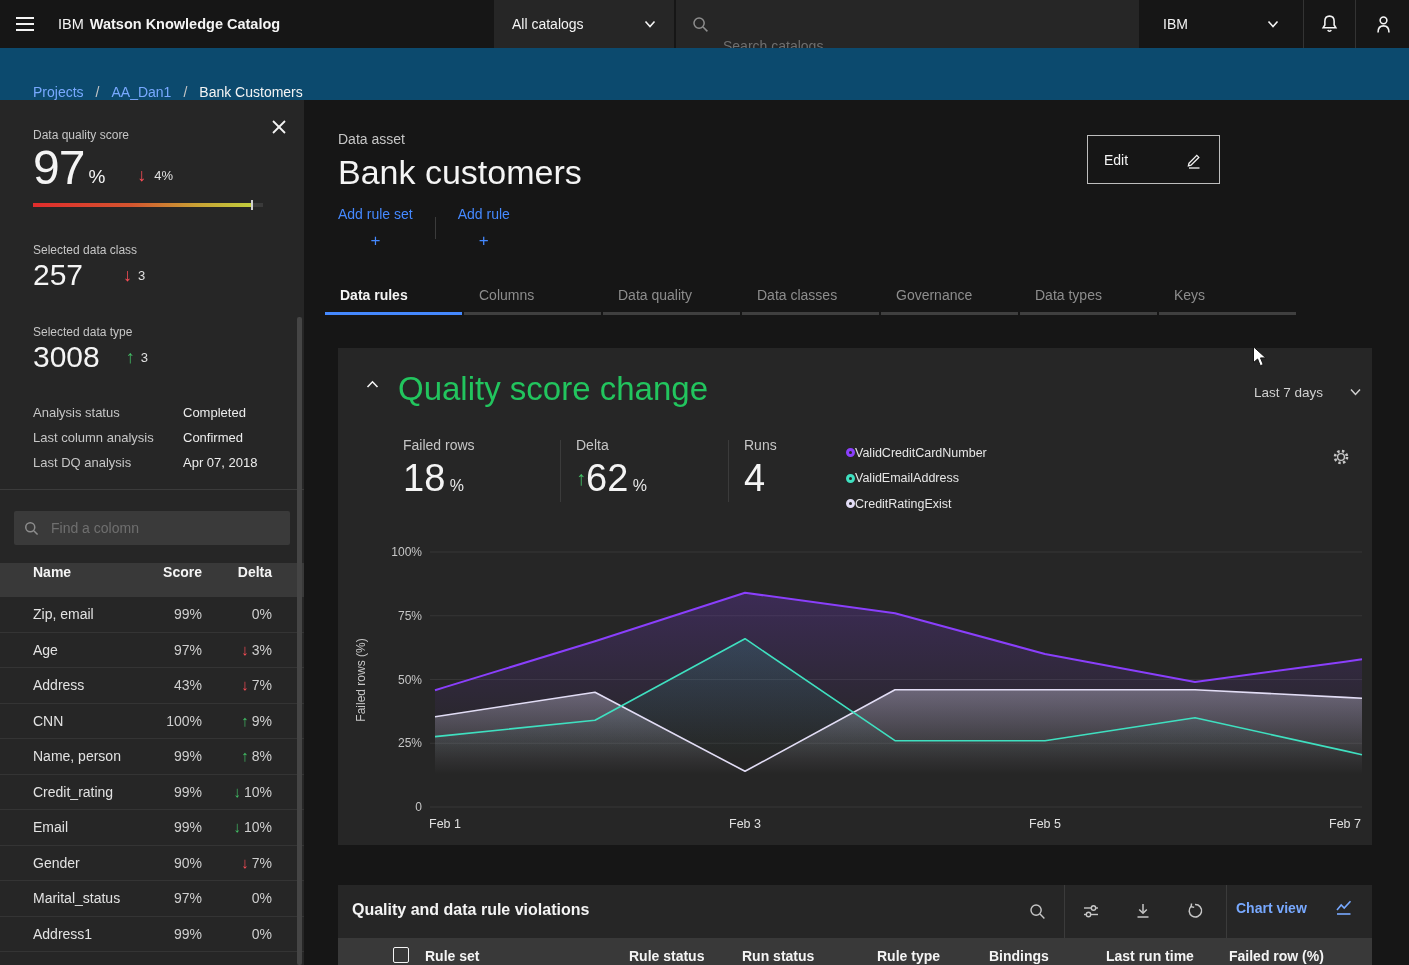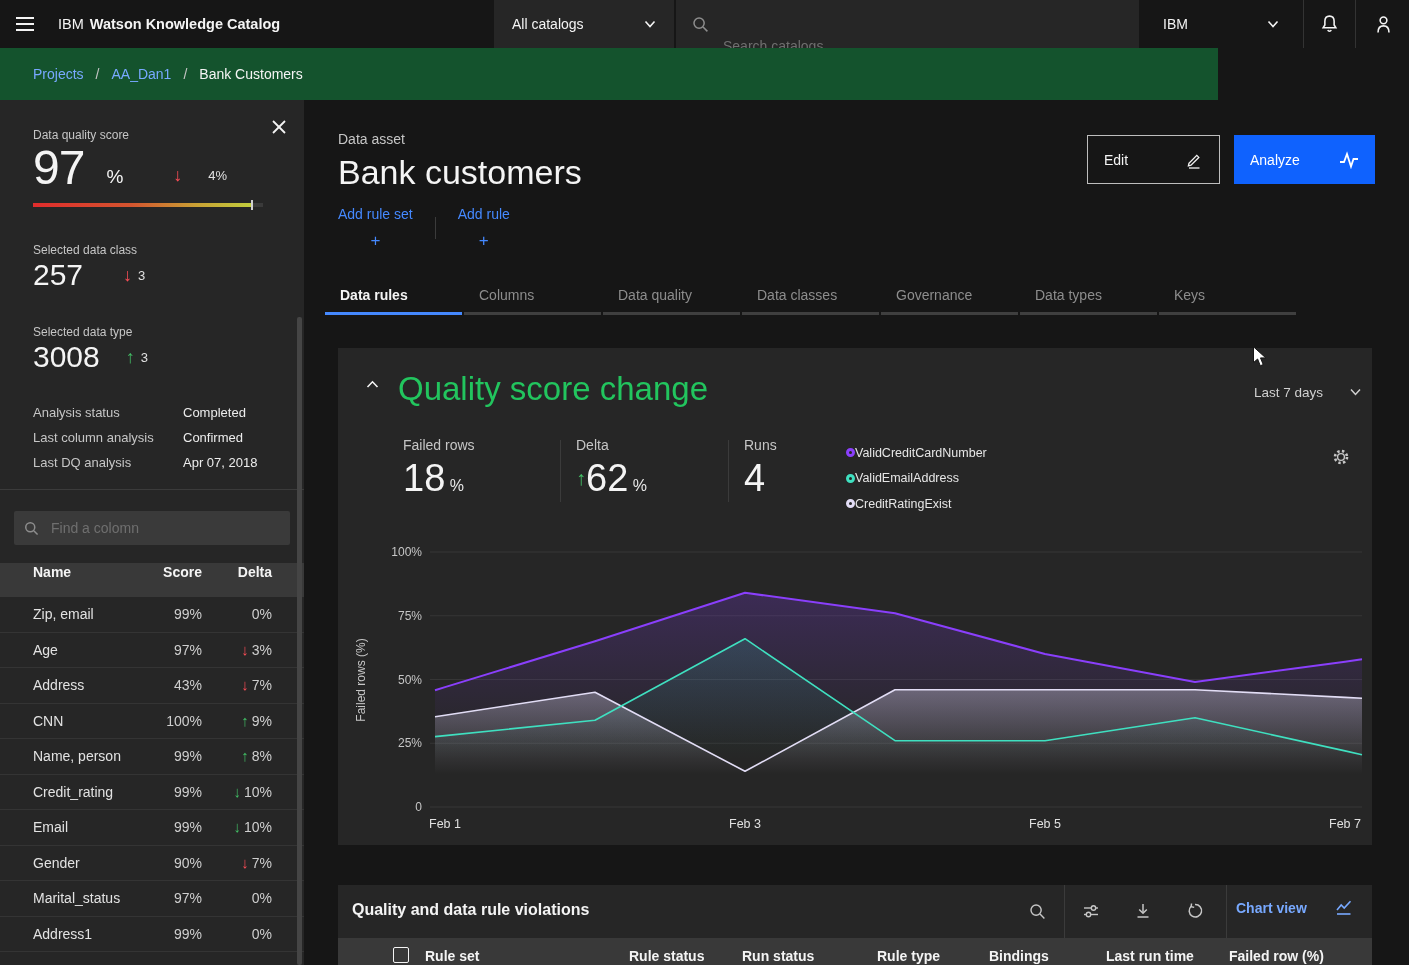--- a/index.html
+++ b/index.html
@@ -14,29 +14,29 @@
   #product-title .bold{font-weight:700;margin-left:6px;}
   #catalog-dd{position:absolute;left:494px;top:0;width:180px;height:48px;background:#262626;display:flex;align-items:center;padding:0 18px;cursor:pointer;}
   #catalog-dd span{flex:1;font-size:14px;color:#f4f4f4;}
   #hdr-search{position:absolute;left:675px;top:0;width:464px;height:48px;background:#262626;display:flex;align-items:center;padding:0 16px;border-left:1px solid #161616;}
   #hdr-search input{background:transparent;border:none;outline:none;color:#d946ef;font-size:14px;margin-left:12px;width:380px;margin-top:43px;}
   #hdr-search input::placeholder{color:#6f6f6f;}
   #acct-dd{position:absolute;left:1139px;top:0;width:165px;height:48px;display:flex;align-items:center;padding:0 24px;cursor:pointer;border-right:1px solid #333;}
   #acct-dd span{flex:1;font-size:14px;}
   .hdr-icon-btn{position:absolute;top:0;width:52px;height:48px;display:flex;align-items:center;justify-content:center;cursor:pointer;border-right:1px solid #333;}
   
-  #breadcrumb{position:absolute;left:0;top:48px;width:1218px;height:52px;background:#14532d;display:flex;align-items:center;padding-left:33px;font-size:14px;gap:12px;}
+  #breadcrumb{position:absolute;left:0;top:48px;width:1409px;height:52px;background:#0c4a6e;display:flex;align-items:flex-end;padding-left:33px;font-size:14px;gap:12px;}
   #breadcrumb .crumb{color:#78a9ff;cursor:pointer;}
   #breadcrumb .sep{color:#c6c6c6;}
   #breadcrumb .current{color:#f4f4f4;}
   
   #sidebar{position:absolute;left:0;top:100px;width:304px;height:865px;background:#262626;overflow:hidden;}
   .side-label{font-size:12px;color:#c6c6c6;}
   #dq-close{position:absolute;left:270px;top:18px;width:20px;height:20px;cursor:pointer;}
-  #score-row{position:absolute;left:33px;top:44px;display:flex;align-items:flex-end;gap:22px;}
+  #score-row{position:absolute;left:33px;top:44px;display:flex;align-items:flex-end;gap:4px;}
   #score-val{font-size:48px;font-weight:300;line-height:1;color:#f4f4f4;letter-spacing:-1px;}
   #score-unit{font-size:19px;color:#f4f4f4;padding-bottom:4px;}
   .delta-arrow{font-size:18px;line-height:1;}
   .delta-sm{font-size:13px;color:#e0e0e0;}
   #gauge{position:absolute;left:33px;top:103px;width:230px;height:4px;background:#3a3a3a;}
   #gauge-fill{height:4px;background:linear-gradient(to right,#e02c2c 0%,#d4552f 45%,#c9a234 75%,#c2ce3d 100%);}
   #gauge-marker{position:absolute;top:-3px;width:2px;height:10px;background:#cfcfcf;}
   .stat-num{font-size:30px;font-weight:300;color:#f4f4f4;line-height:1;}
   #analysis-rows{position:absolute;left:33px;top:300px;width:240px;}
   .analysis-row{display:flex;height:25px;align-items:center;font-size:13px;}
@@ -283,26 +283,20 @@
     <span class="blue-link">
       <span>Add rule</span>
       <span class="plus">+</span>
     </span>
   </div>
   <button id="edit-btn">
     <span>Edit</span>
     <svg width="18" height="19" viewBox="0 0 18 19">
         <path d="M4 13.2 L11.8 5.4 L13.8 7.4 L6 15.2 L3.4 15.8 Z" fill="none" stroke="#f4f4f4" stroke-width="1.3"></path>
         <line x1="4" y1="18" x2="14.5" y2="18" stroke="#f4f4f4" stroke-width="1.3"></line>
-      </svg>
-  </button>
-  <button id="analyze-btn">
-    <span>Analyze</span>
-    <svg width="20" height="18" viewBox="0 0 20 18">
-        <polyline points="1,11 5,11 8,3 12,15.5 14.5,8 19,8" fill="none" stroke="#fff" stroke-width="1.8"></polyline>
       </svg>
   </button>
 
   <div id="tabs">
       <div class="tab active"><span>Data rules</span><span class="tab-bar"></span></div>
       <div class="tab"><span>Columns</span><span class="tab-bar"></span></div>
       <div class="tab"><span>Data quality</span><span class="tab-bar"></span></div>
       <div class="tab"><span>Data classes</span><span class="tab-bar"></span></div>
       <div class="tab"><span>Governance</span><span class="tab-bar"></span></div>
       <div class="tab"><span>Data types</span><span class="tab-bar"></span></div>

